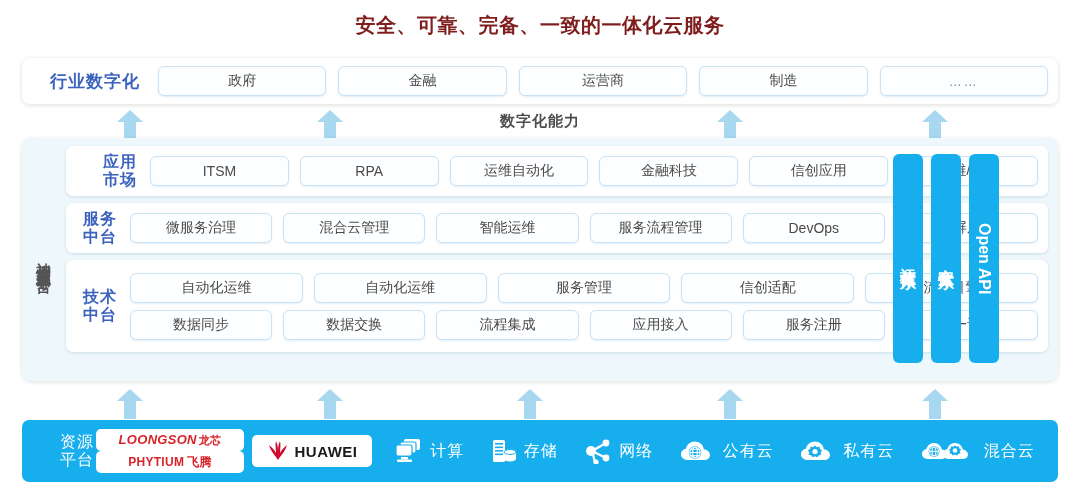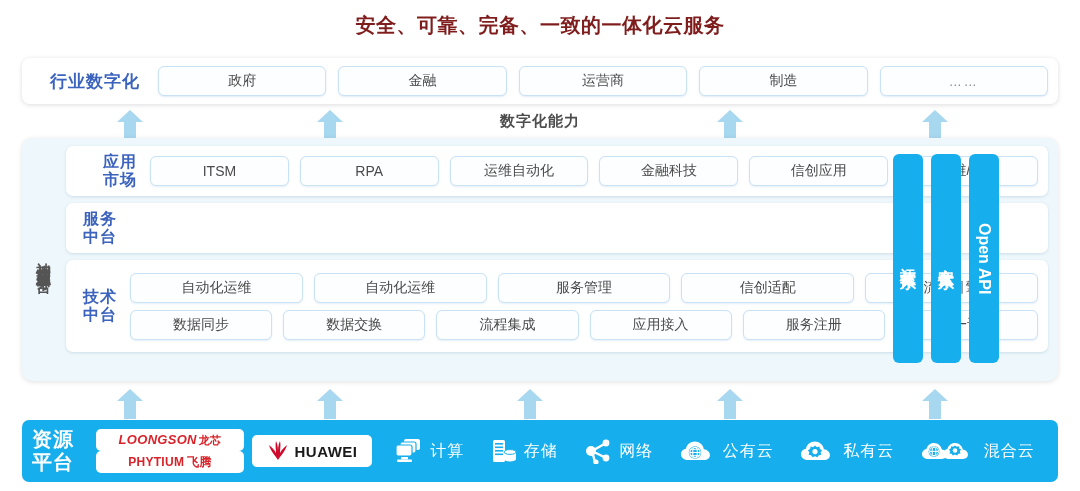--- a/index.html
+++ b/index.html
@@ -121,22 +121,22 @@
   }
 
   
   .resource{
     position:absolute;left:22px;top:420px;width:1036px;height:62px;
     background:#16aeec;border-radius:7px;
     display:flex;align-items:center;
     padding:0 10px;box-sizing:border-box;
   }
   .res-label{
-    width:62px;flex:none;text-align:left;
-    color:#fff;font-weight:bold;font-size:20px;line-height:1.15;letter-spacing:1px;
+    width:62px;flex:none;text-align:right;
+    color:#fff;font-weight:normal;font-size:16px;line-height:1.15;letter-spacing:1px;
   }
   .logo-stack{display:flex;flex-direction:column;gap:0;margin-left:2px;}
   .logo-chip{
     width:148px;height:22px;background:#fff;border-radius:5px;
     display:flex;align-items:center;justify-content:center;
   }
   .logo-chip.big{height:32px;width:120px;margin-left:8px;}
   .loongson{
     font-size:13px;font-weight:bold;font-style:italic;color:#d8232a;letter-spacing:.3px;
   }
@@ -215,20 +215,30 @@
             <div class="cell">信创应用</div>
             <div class="cell">运维/运营</div>
           </div>
         </div>
       </div>
 
       <div class="panel p2">
         <div class="panel-label">
           <div>服务</div>
           <div>中台</div>
+        </div>
+        <div class="panel-rows">
+          <div class="panel-row">
+            <div class="cell">微服务治理</div>
+            <div class="cell">混合云管理</div>
+            <div class="cell">智能运维</div>
+            <div class="cell">服务流程管理</div>
+            <div class="cell">DevOps</div>
+            <div class="cell">大屏展示</div>
+          </div>
         </div>
       </div>
 
       <div class="panel p3">
         <div class="panel-label">
           <div>技术</div>
           <div>中台</div>
         </div>
         <div class="panel-rows">
           <div class="panel-row">

